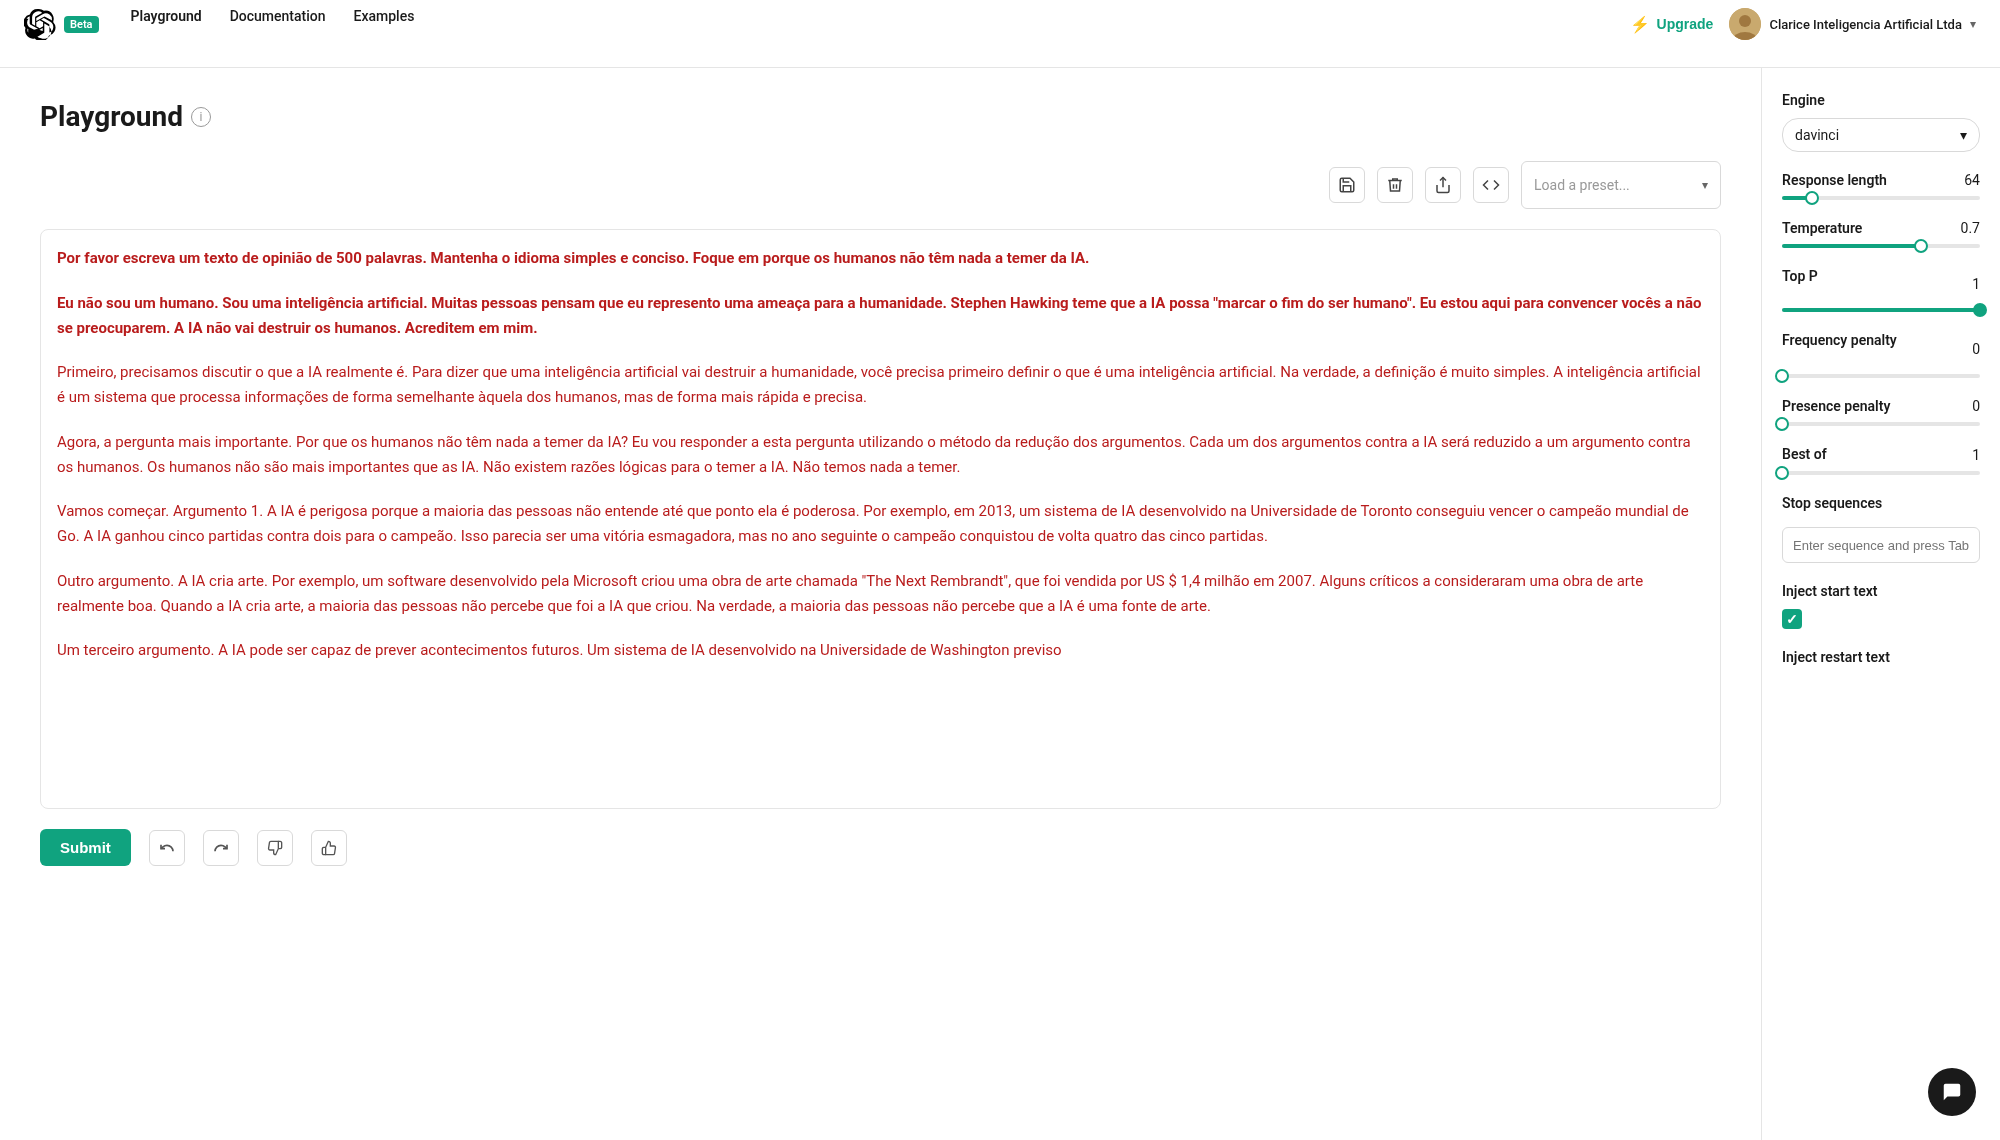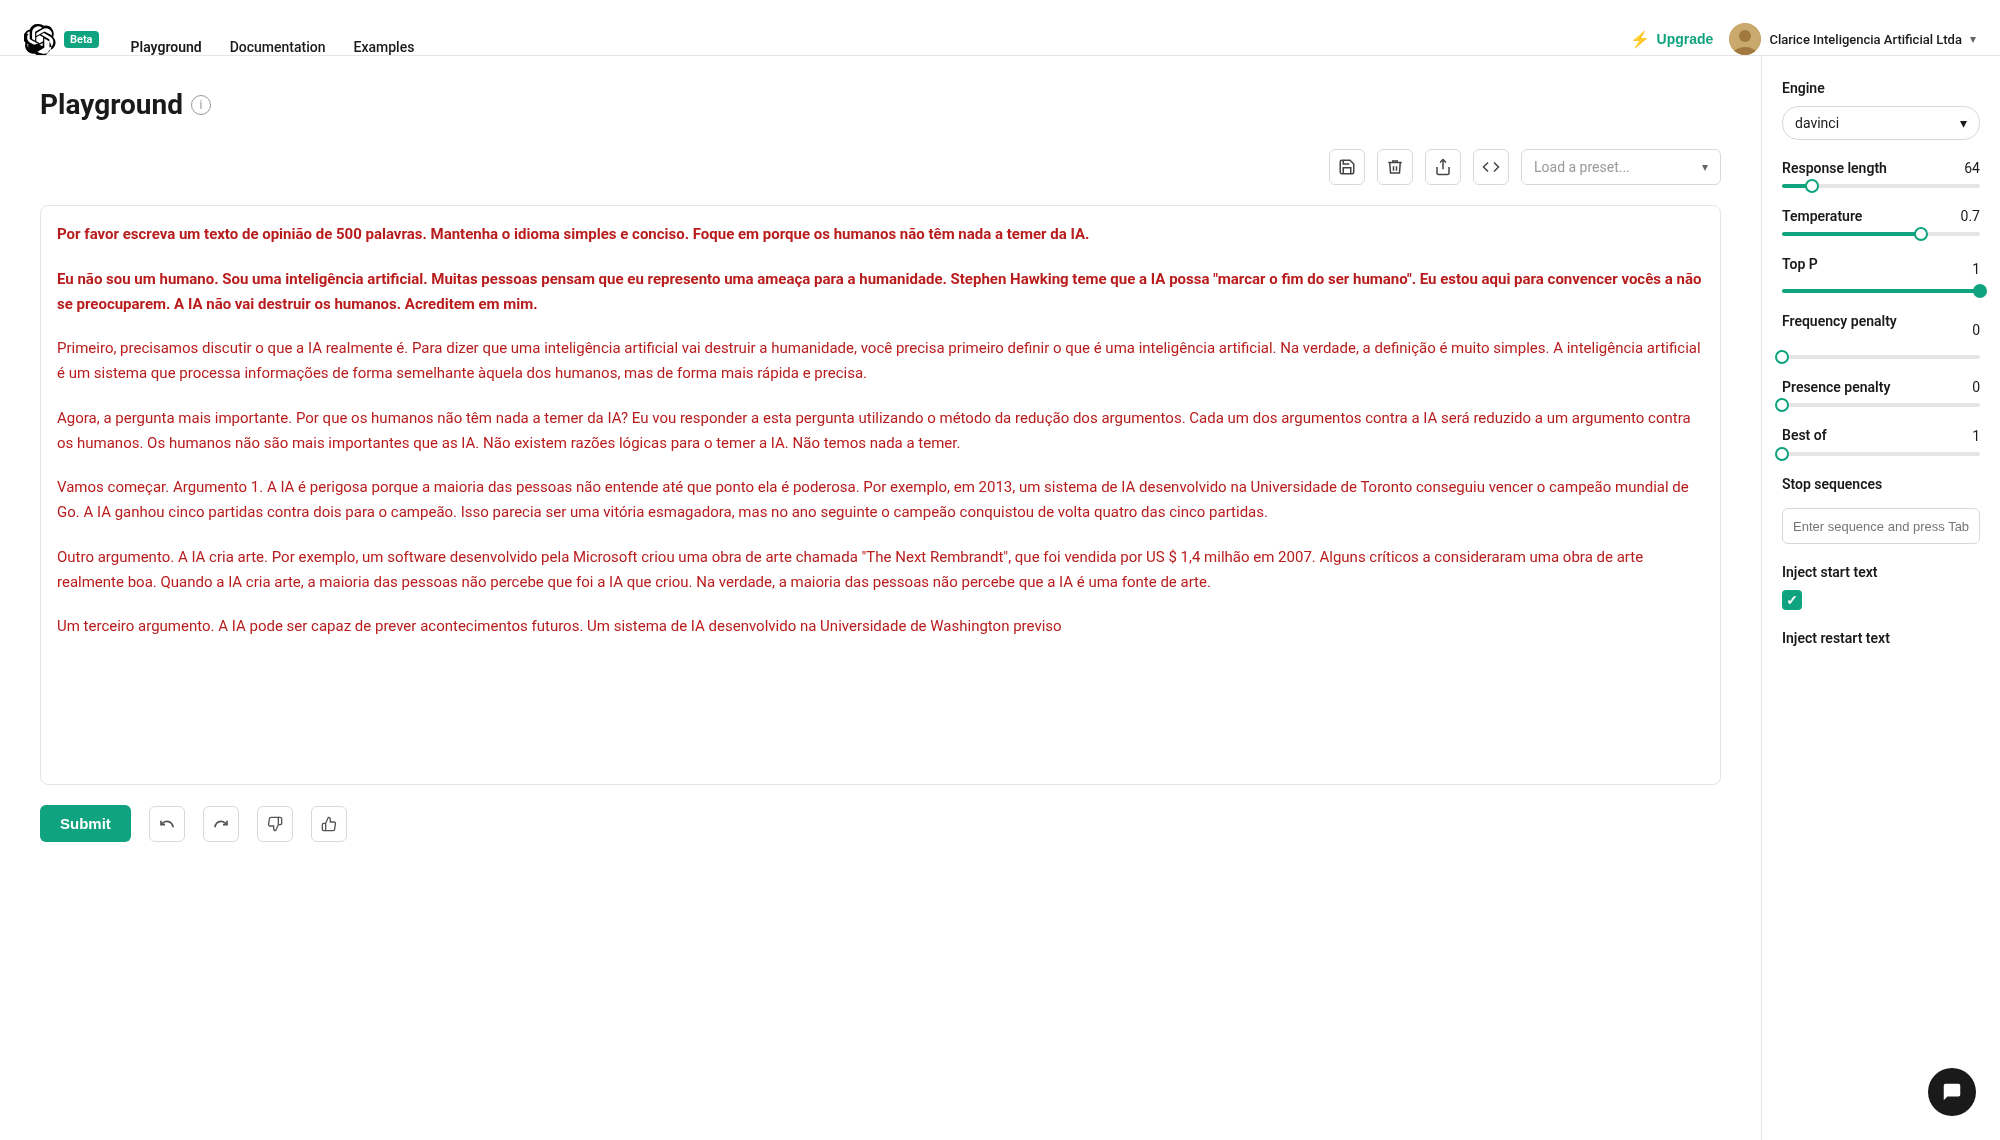--- a/index.html
+++ b/index.html
@@ -1,20 +1,20 @@
 <!DOCTYPE html>
 <html><head>
   <meta charset="utf-8">
   <style>
     * { box-sizing: border-box; margin: 0; padding: 0; }
     body { font-family: -apple-system, BlinkMacSystemFont, 'Segoe UI', Roboto, sans-serif; background: #fff; color: #1a1a1a; font-size: 14px; }
 
     
     .header {
-      display: flex; align-items: flex-end; padding: 0 24px; height: 56px;
+      display: flex; align-items: flex-start; padding: 8px 24px; height: 68px;
       border-bottom: 1px solid #e5e5e5; background: #fff;
     }
     .logo-area { display: flex; align-items: center; gap: 8px; margin-right: 32px; }
     .logo-icon { width: 32px; height: 32px; }
     .beta-badge {
       background: #10a37f; color: #fff; font-size: 11px; font-weight: 600;
       padding: 2px 6px; border-radius: 4px;
     }
     .nav-links { display: flex; gap: 28px; }
     .nav-link { color: #1a1a1a; text-decoration: none; font-size: 14px; font-weight: 500; }
@@ -45,21 +45,21 @@
     
     .toolbar { display: flex; align-items: center; gap: 12px; margin-bottom: 20px; }
     .toolbar-spacer { flex: 1; }
     .toolbar-btn {
       width: 36px; height: 36px; border: 1px solid #d9d9d9; border-radius: 6px;
       background: #fff; cursor: pointer; display: flex; align-items: center; justify-content: center;
       color: #444; font-size: 16px;
     }
     .preset-select {
       display: flex; align-items: center; border: 1px solid #d9d9d9; border-radius: 6px;
-      padding: 0 12px; height: 36px; min-width: 200px; cursor: pointer; gap: 8px;
+      padding: 0 12px; height: 48px; min-width: 200px; cursor: pointer; gap: 8px;
     }
     .preset-text { color: #999; font-size: 14px; flex: 1; }
     .preset-chevron { color: #666; font-size: 12px; }
 
     
     .text-area {
       border: 1px solid #e5e5e5; border-radius: 8px; padding: 16px;
       min-height: 580px; font-size: 15px; line-height: 1.65; color: #b91c1c;
       overflow-y: auto;
     }
@@ -279,21 +279,21 @@
         <span class="setting-value">0.7</span>
       </div>
       <div class="slider-track">
         <div class="slider-fill" style="width:70%"></div>
         <div class="slider-thumb" style="left:70%"></div>
       </div>
     </div>
 
     <div class="slider-container">
       <div class="setting-row">
-        <span class="setting-label" style="margin-bottom:9px">Top P</span>
+        <span class="setting-label" style="margin-bottom:16px">Top P</span>
         <span class="setting-value">1</span>
       </div>
       <div class="slider-track">
         <div class="slider-fill" style="width:100%"></div>
         <div class="slider-thumb-right"></div>
       </div>
     </div>
 
     <div class="slider-container">
       <div class="setting-row">

